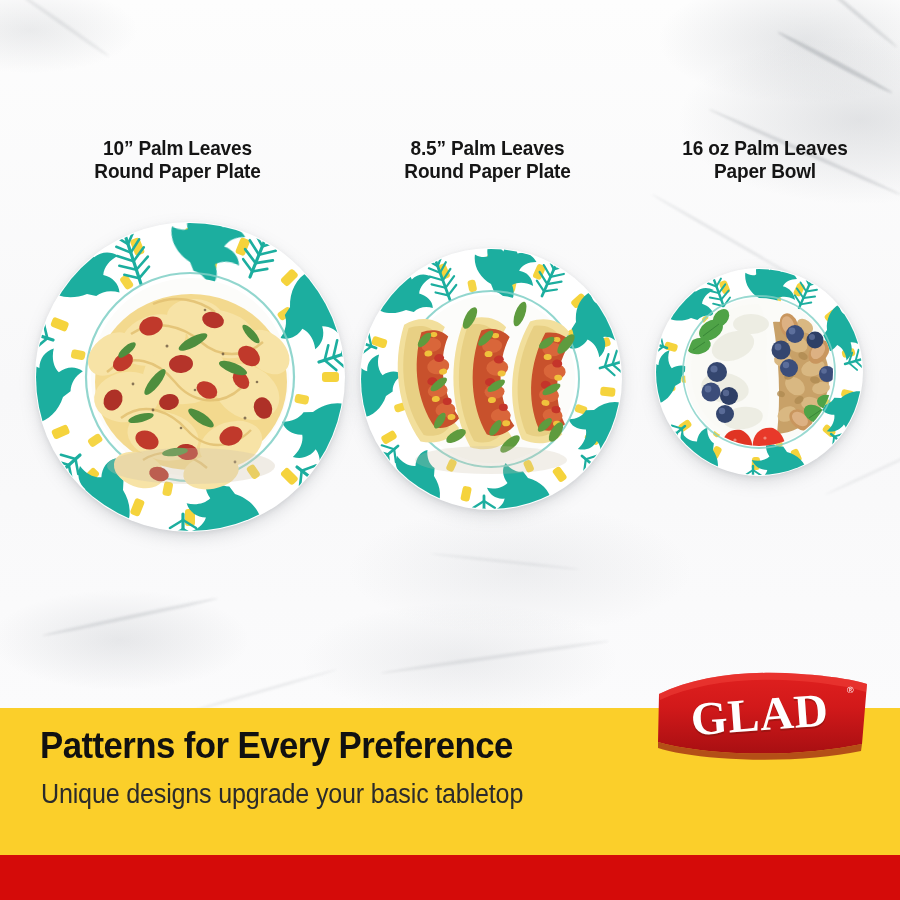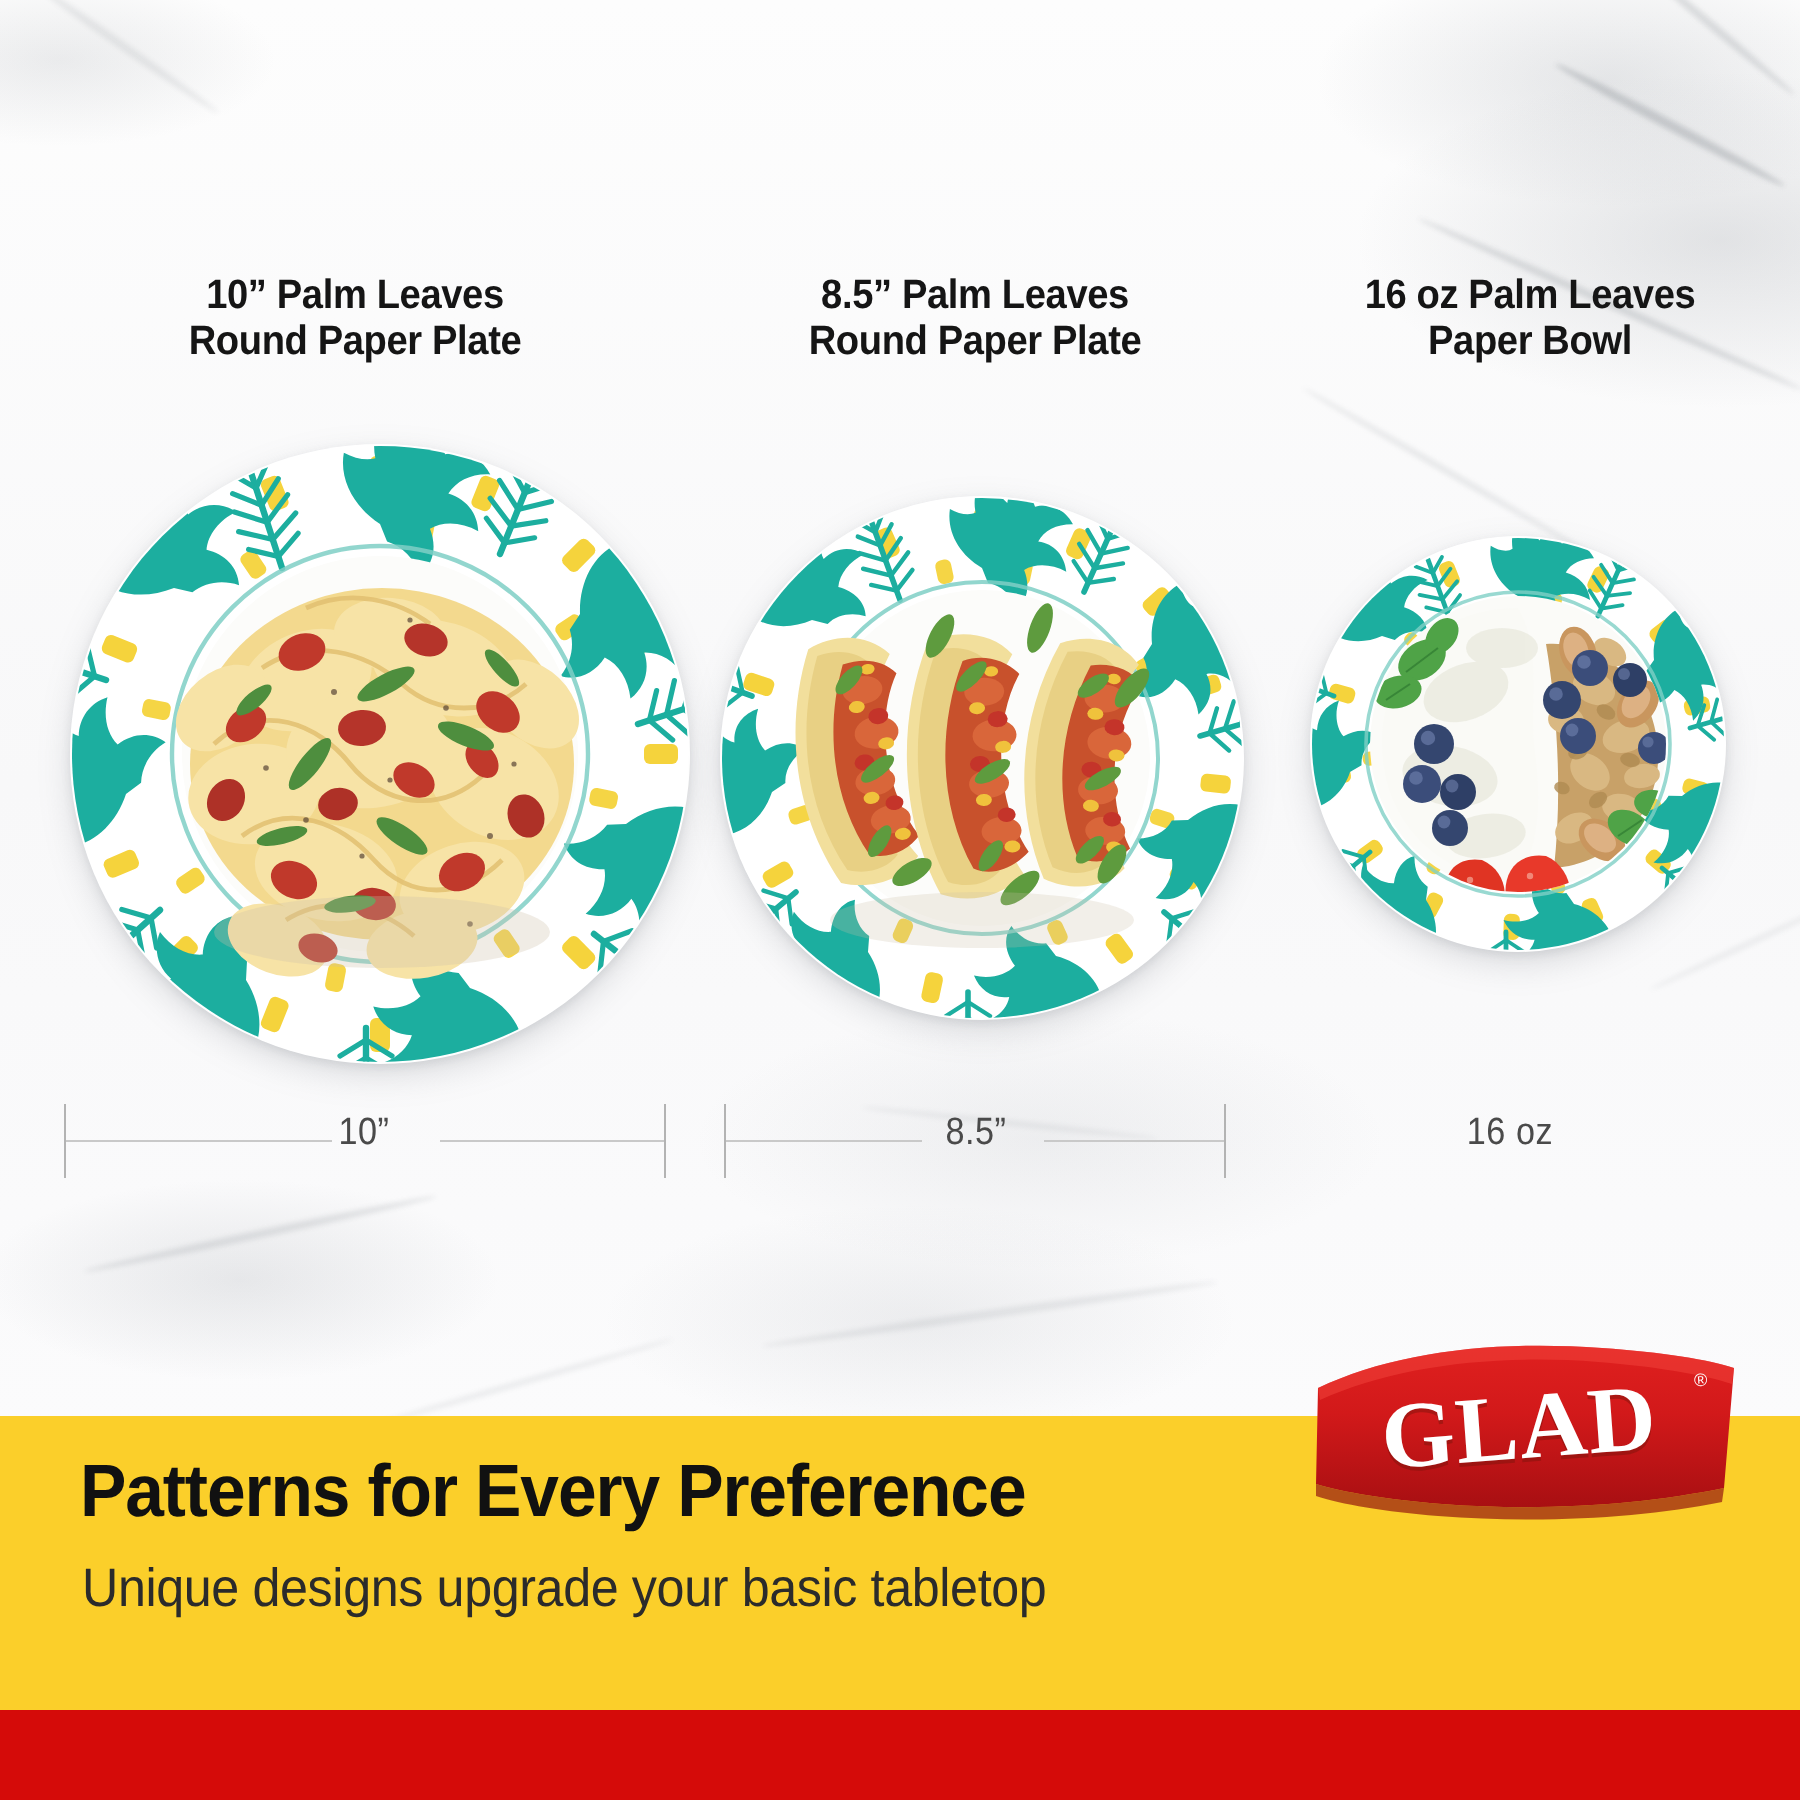--- a/index.html
+++ b/index.html
@@ -656,36 +656,20 @@
               <path d="M48,68 L64,56"></path>
                 <path d="M38,82 L50,74"></path>
               <path d="M154,150 L166,142"></path>
             </g>
           </g>
         </g>
       </svg>
     </div>
   </div>
 
-  <div class="dims">
-
-    <div class="dimcap" style="left:32px;"></div>
-    <div class="dimline" style="left:33px; width:133px;"></div>
-    <div class="dimlabel" style="left:146px; width:72px;">10”</div>
-    <div class="dimline" style="left:220px; width:112px;"></div>
-    <div class="dimcap" style="left:332px;"></div>
-
-    <div class="dimcap" style="left:362px;"></div>
-    <div class="dimline" style="left:363px; width:98px;"></div>
-    <div class="dimlabel" style="left:448px; width:80px;">8.5”</div>
-    <div class="dimline" style="left:522px; width:90px;"></div>
-    <div class="dimcap" style="left:612px;"></div>
-
-    <div class="dimlabel" style="left:705px; width:100px;">16 oz</div>
-  </div>
 
   <div class="yellow"></div>
   <div class="headline">Patterns for Every Preference</div>
   <div class="subline">Unique designs upgrade your basic tabletop</div>
 
   <div class="logo">
     <svg viewBox="0 0 215 92">
       <defs>
         <linearGradient id="ribG" x1="0" y1="0" x2="0" y2="1">
           <stop offset="0%" stop-color="#E0201F"></stop>

